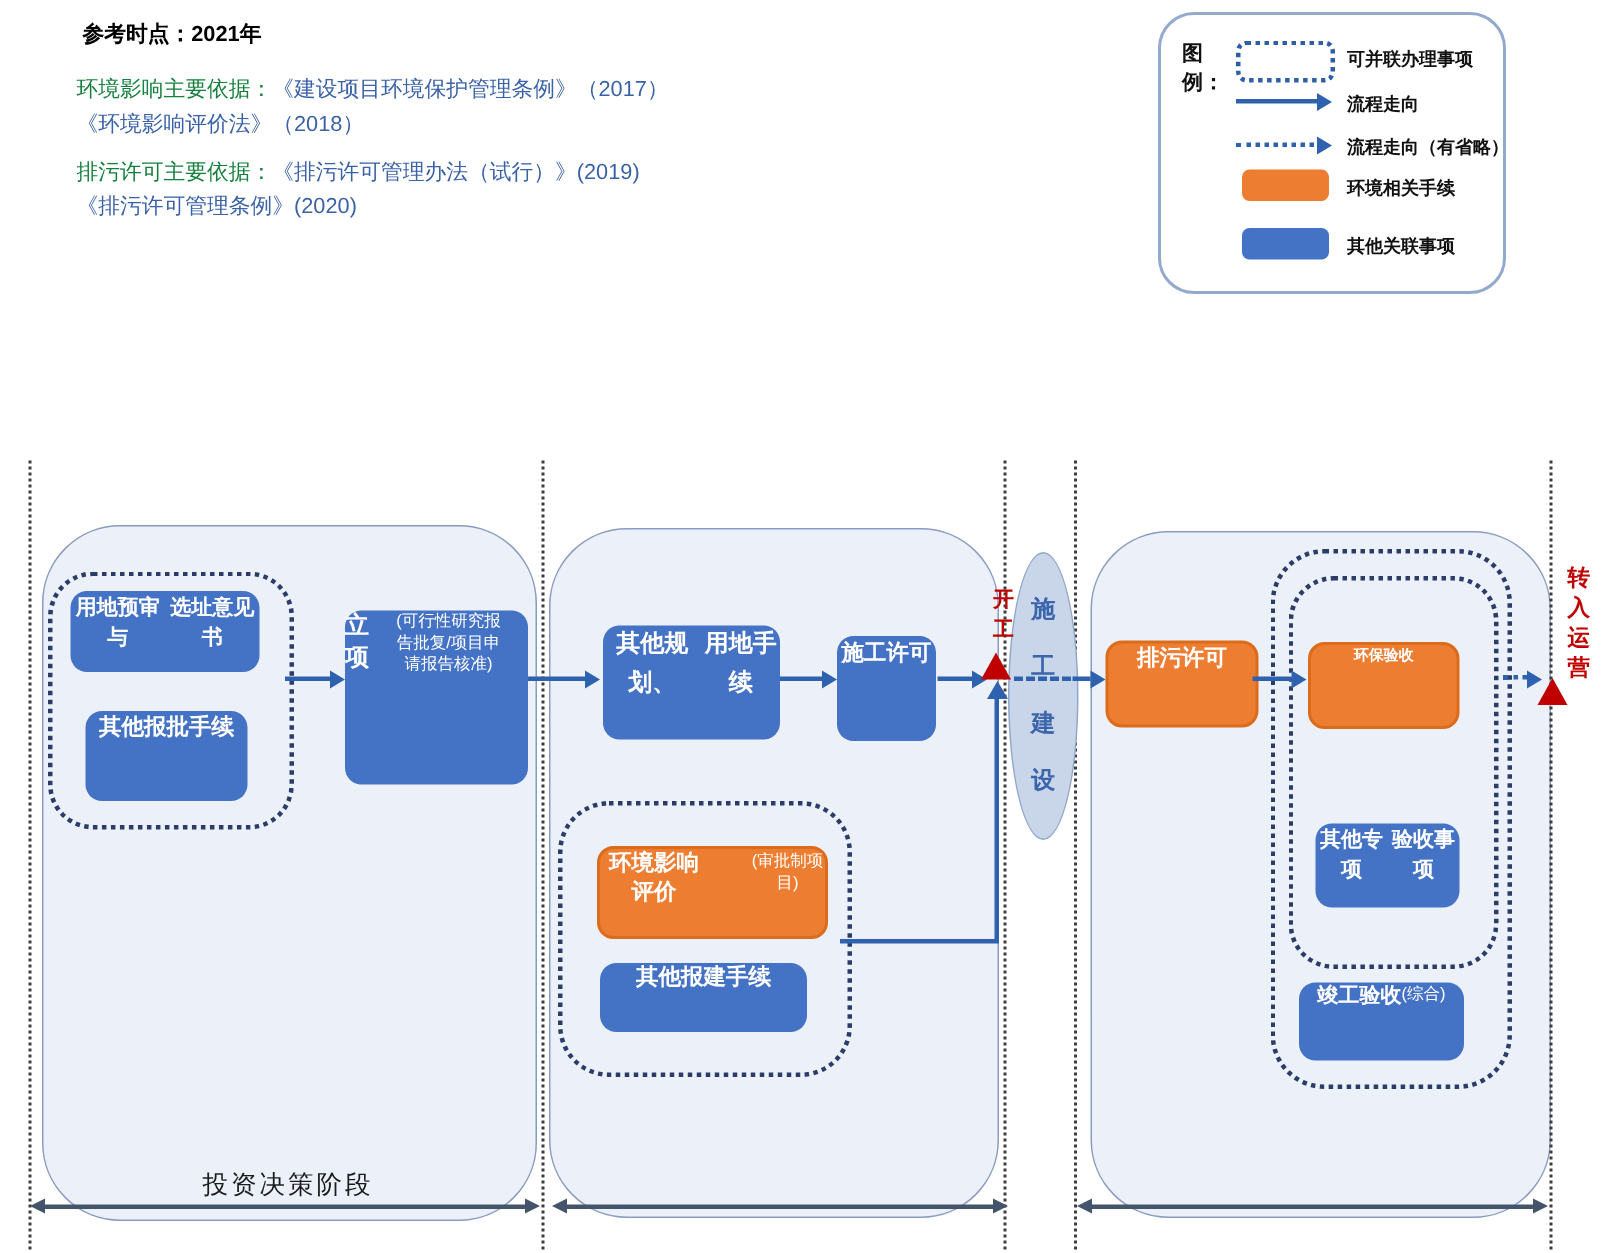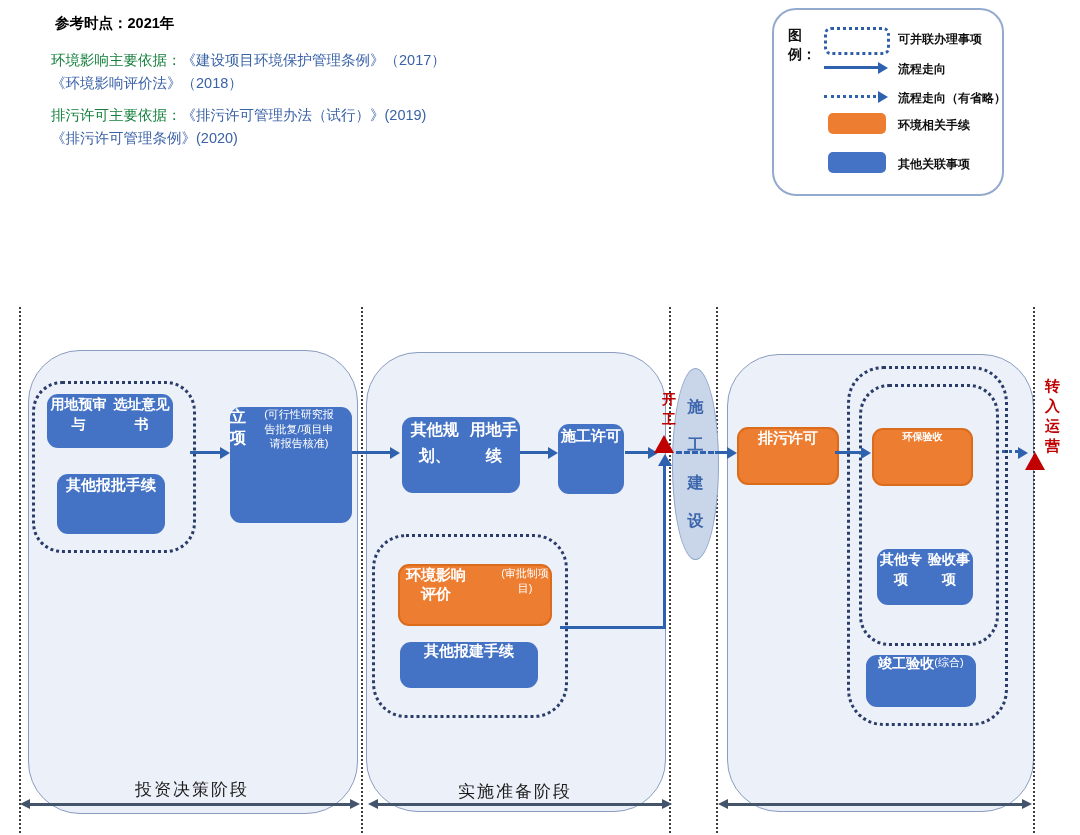--- a/index.html
+++ b/index.html
@@ -145,21 +145,20 @@
     <div style="font-size:15px;">环境影响评价</div>
     <div class="sub" style="font-size:11px;">(审批制项目)</div>
   </div>
   <div class="pbox pbox-blue" style="left:400px;top:642px;width:138px;height:46px;font-size:15px;">
     <div>其他报建手续</div>
   </div>
 
   <div class="shaft-h" style="left:560px;top:626px;width:106px;"></div>
   <div class="shaft-v" style="left:663px;top:465px;height:163px;"></div>
   <div class="head-up" style="left:658px;top:454px;"></div>
-  <div class="stage-label" style="left:405px;top:780px;">实施准备阶段</div>
 
   <div class="tri-red" style="left:654px;top:435px;"></div>
   <div class="kaigong vtext">开工</div>
   <div class="ellipse">
     <div class="vtext">施工建设</div>
   </div>
   <div class="shaft-dash" style="left:676px;top:451px;width:38px;"></div>
   <div class="shaft-h" style="left:715px;top:451px;width:12px;"></div>
   <div class="head-r" style="left:727px;top:447px;"></div>
 

